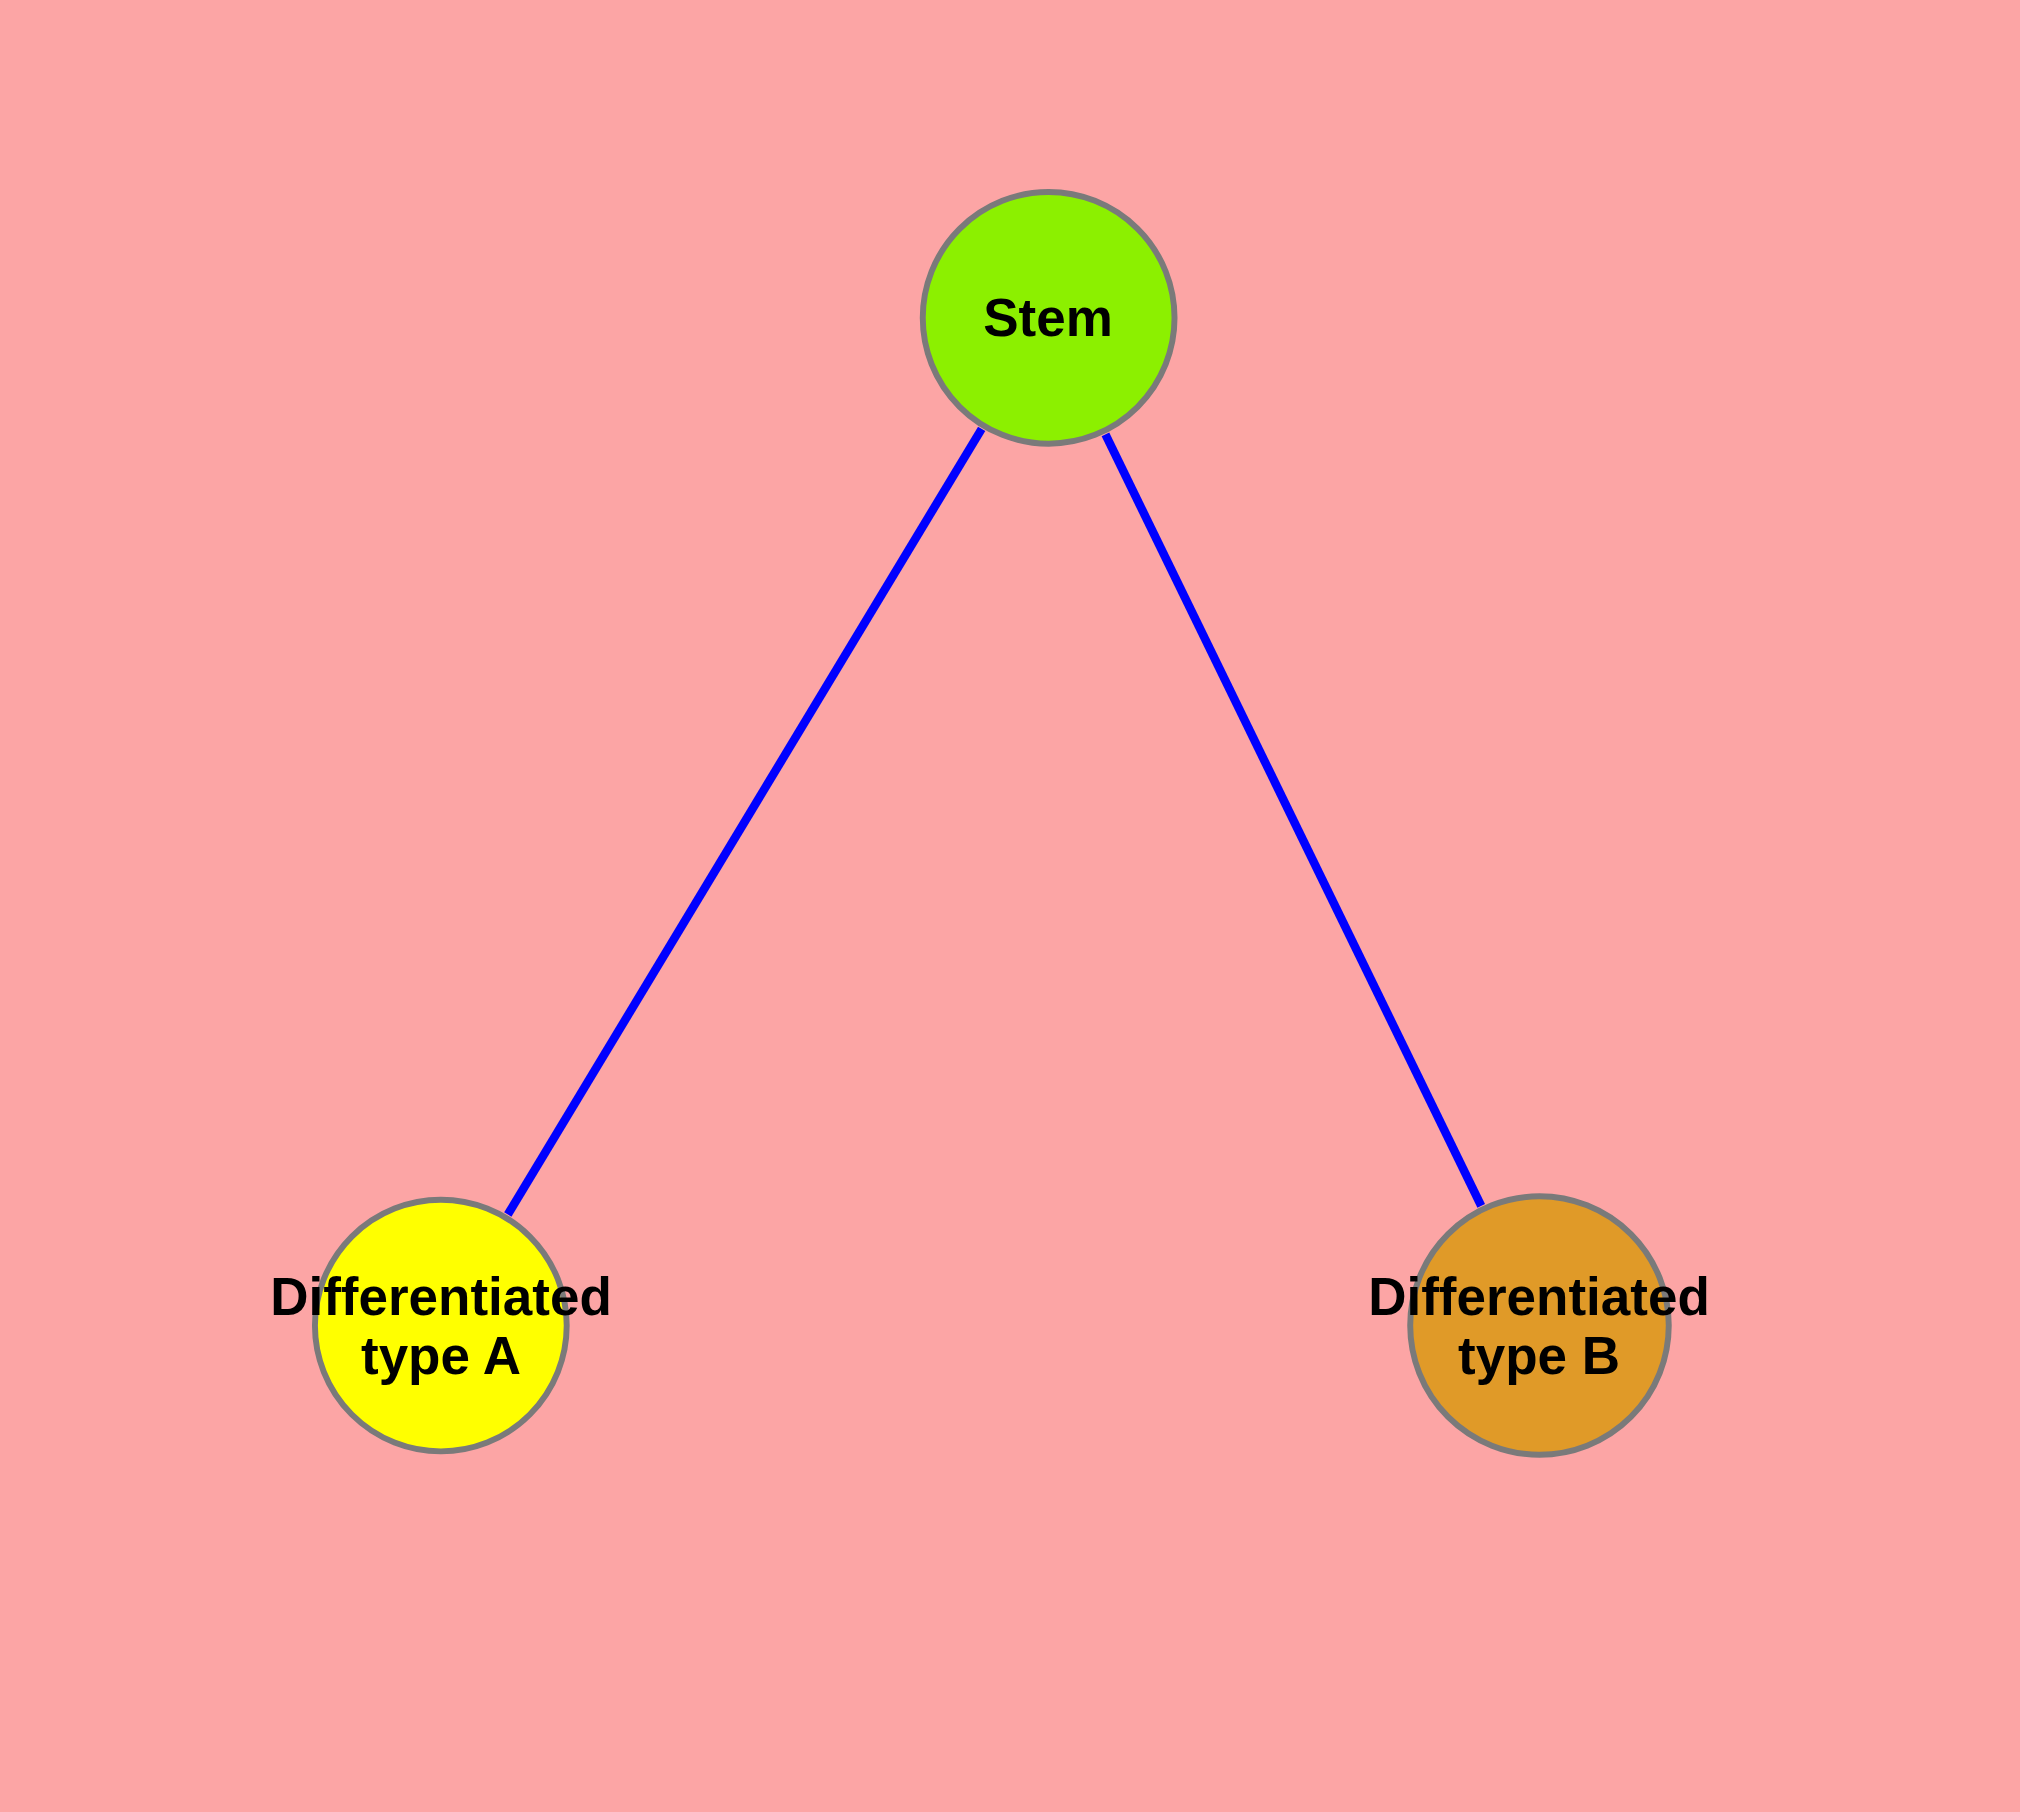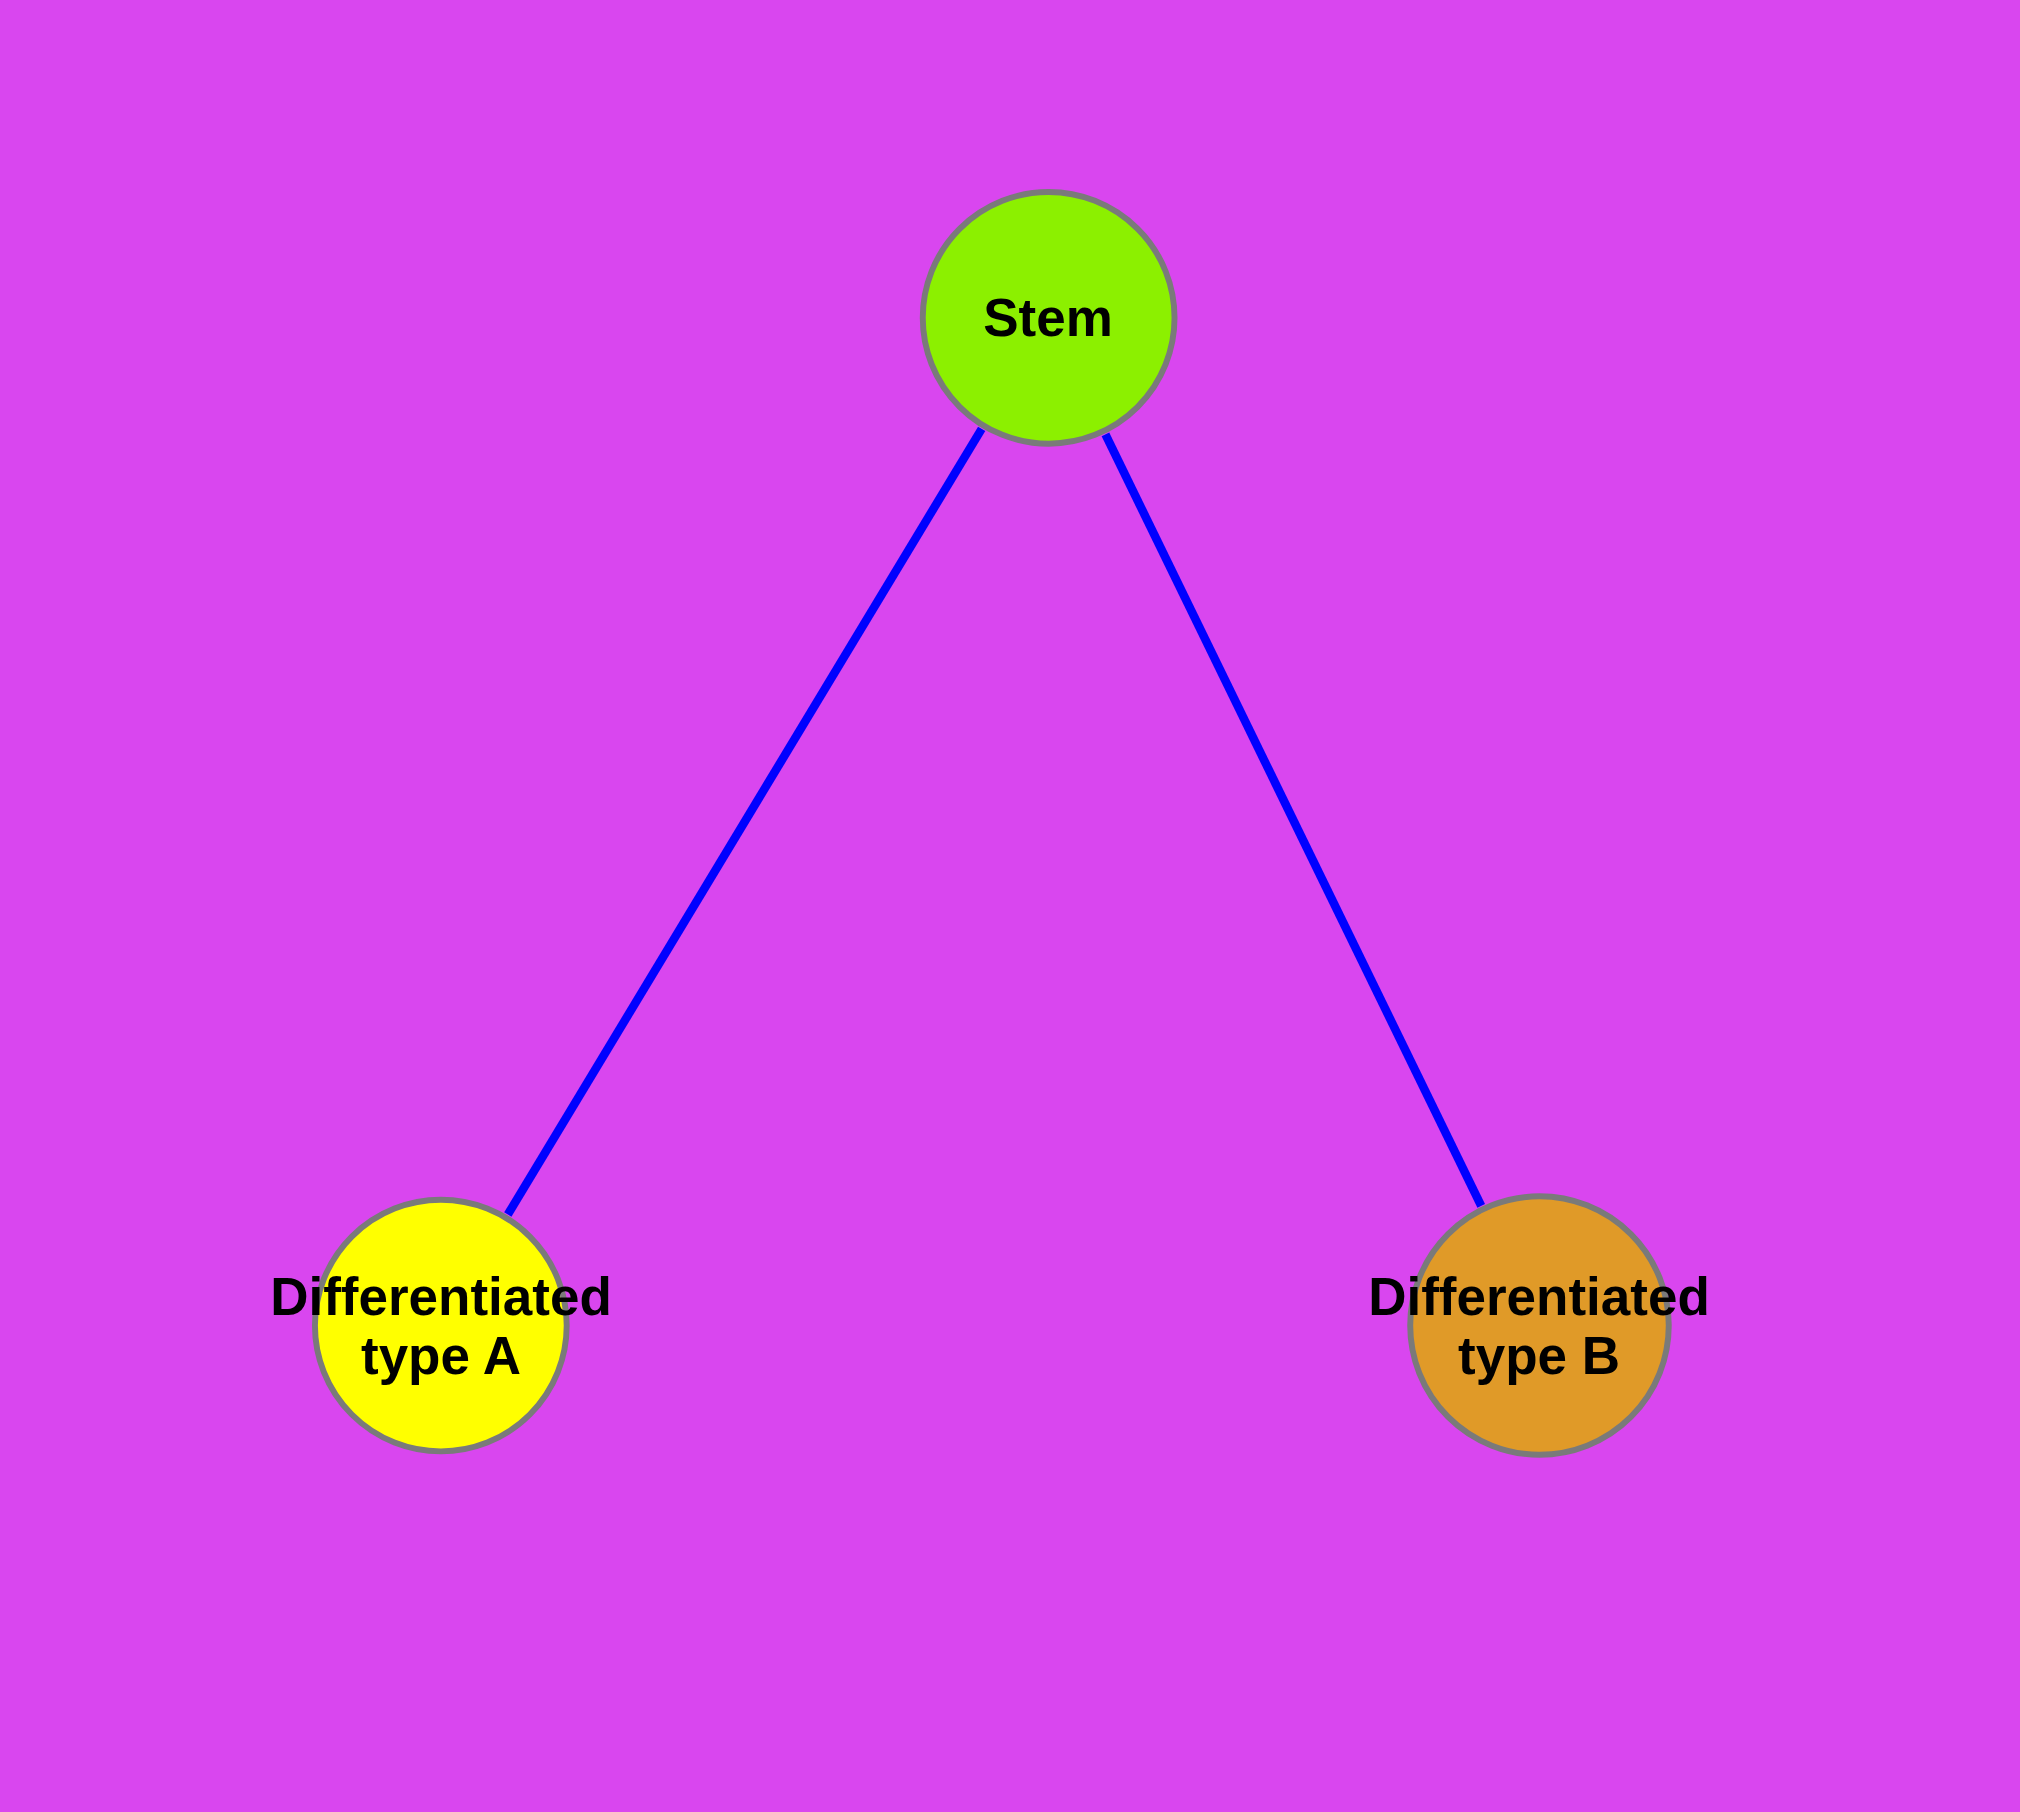--- a/index.html
+++ b/index.html
@@ -34,21 +34,21 @@
     pointer-events: none;
     transform: translate(-50%, -50%);
   }
   .edge-line {
     stroke-linecap: butt;
   }
 </style>
 </head>
 <body>
 
-<div id="canvas" style="width: 2021px; height: 1812px; background: #d946ef;">
+<div id="canvas" style="width: 2021px; height: 1812px; background: #fca5a5;">
 
   <svg id="graph-svg" viewBox="0 0 2384 2138" preserveAspectRatio="none">
 
     <line class="edge-line" x1="1157.990653056977" y1="506.02107882183316" x2="599.009346943023" y2="1432.9789211781667" stroke="#0000ff" stroke-width="10"></line>
     <line class="edge-line" x1="1303.9853464275293" y1="512.5571276378796" x2="1747.2634026854766" y2="1422.8466075872739" stroke="#0000ff" stroke-width="10"></line>
 
     <circle cx="1237" cy="375" r="148.5" fill="#8cf000" stroke="#7a7a7a" stroke-width="7"></circle>
     <circle cx="520" cy="1564" r="148.5" fill="#ffff00" stroke="#7a7a7a" stroke-width="7"></circle>
     <circle cx="1816" cy="1564" r="152.5" fill="#e09a28" stroke="#7a7a7a" stroke-width="7"></circle>
   </svg>

